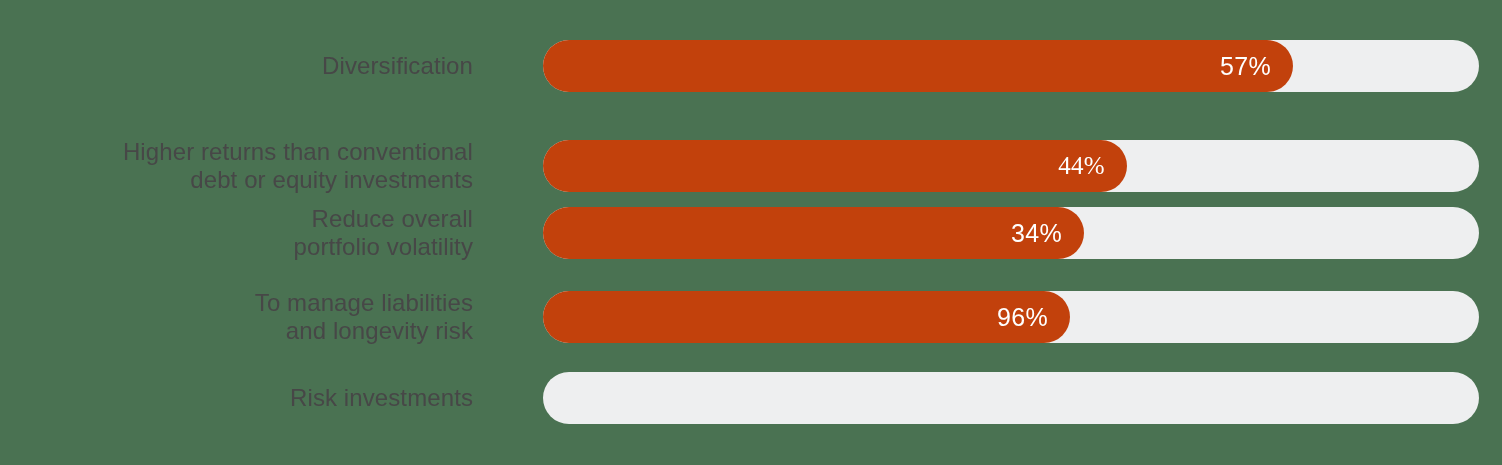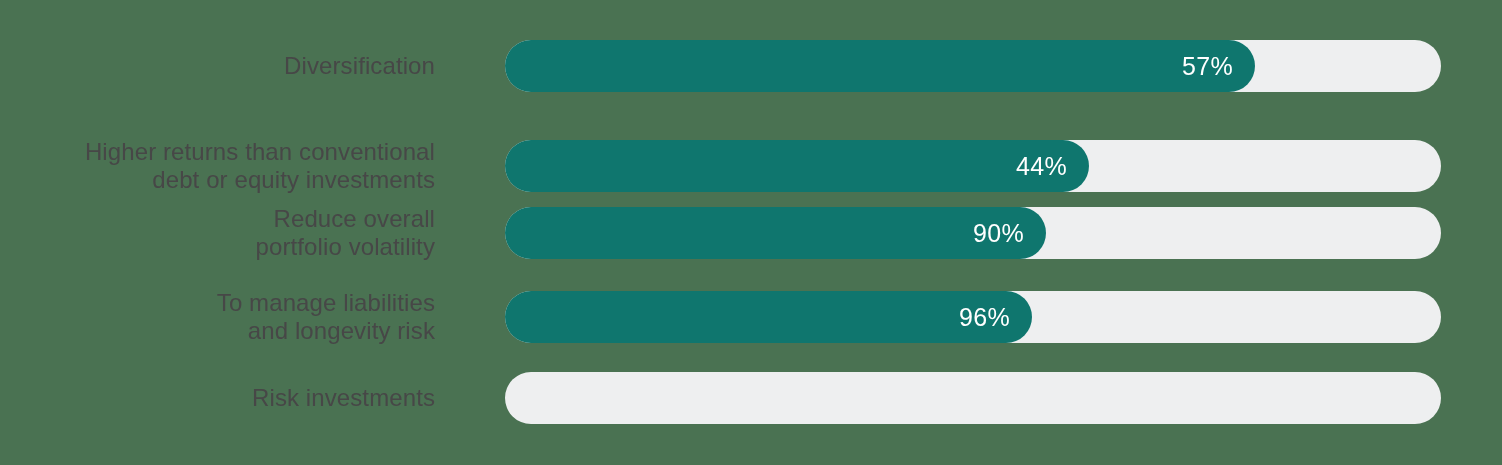--- a/index.html
+++ b/index.html
@@ -33,20 +33,21 @@
   .row-label {
     width: 435px;
     flex: 0 0 435px;
     text-align: right;
     color: #474747;
     font-size: 24px;
     line-height: 1.18;
     letter-spacing: 0.1px;
     white-space: pre-line;
     font-weight: 400;
+    margin-left: 38px;
   }
 
   .track-wrap {
     position: relative;
     margin-left: 70px;
     width: 936px;
     height: 52px;
     flex: 0 0 936px;
   }
 
@@ -58,21 +59,21 @@
     height: 52px;
     background: #eeeff0;
     border-radius: 26px;
   }
 
   .fill {
     position: absolute;
     left: 0;
     top: 0;
     height: 52px;
-    background: #0f766e;
+    background: #c2410c;
     border-radius: 26px;
     display: flex;
     align-items: center;
     justify-content: flex-end;
     box-sizing: border-box;
     padding-right: 22px;
   }
 
   .fill-value {
     color: #ffffff;
@@ -95,33 +96,33 @@
         <span class="fill-value">57%</span>
       </div>
     </div>
   </div>
 
   <div class="bar-row" style="top:140px;">
     <div class="row-label">Higher returns than conventional
 debt or equity investments</div>
     <div class="track-wrap">
       <div class="track"></div>
-      <div class="fill" style="width:584px;">
+      <div class="fill" style="width:584px;font-family:Liberation Serif, serif;">
         <span class="fill-value">44%</span>
       </div>
     </div>
   </div>
 
   <div class="bar-row" style="top:207px;">
     <div class="row-label">Reduce overall
 portfolio volatility</div>
     <div class="track-wrap">
       <div class="track"></div>
       <div class="fill" style="width:541px;">
-        <span class="fill-value">90%</span>
+        <span class="fill-value">34%</span>
       </div>
     </div>
   </div>
 
   <div class="bar-row" style="top:291px;border-radius:10px;">
     <div class="row-label">To manage liabilities
 and longevity risk</div>
     <div class="track-wrap">
       <div class="track"></div>
       <div class="fill" style="width:527px;">

